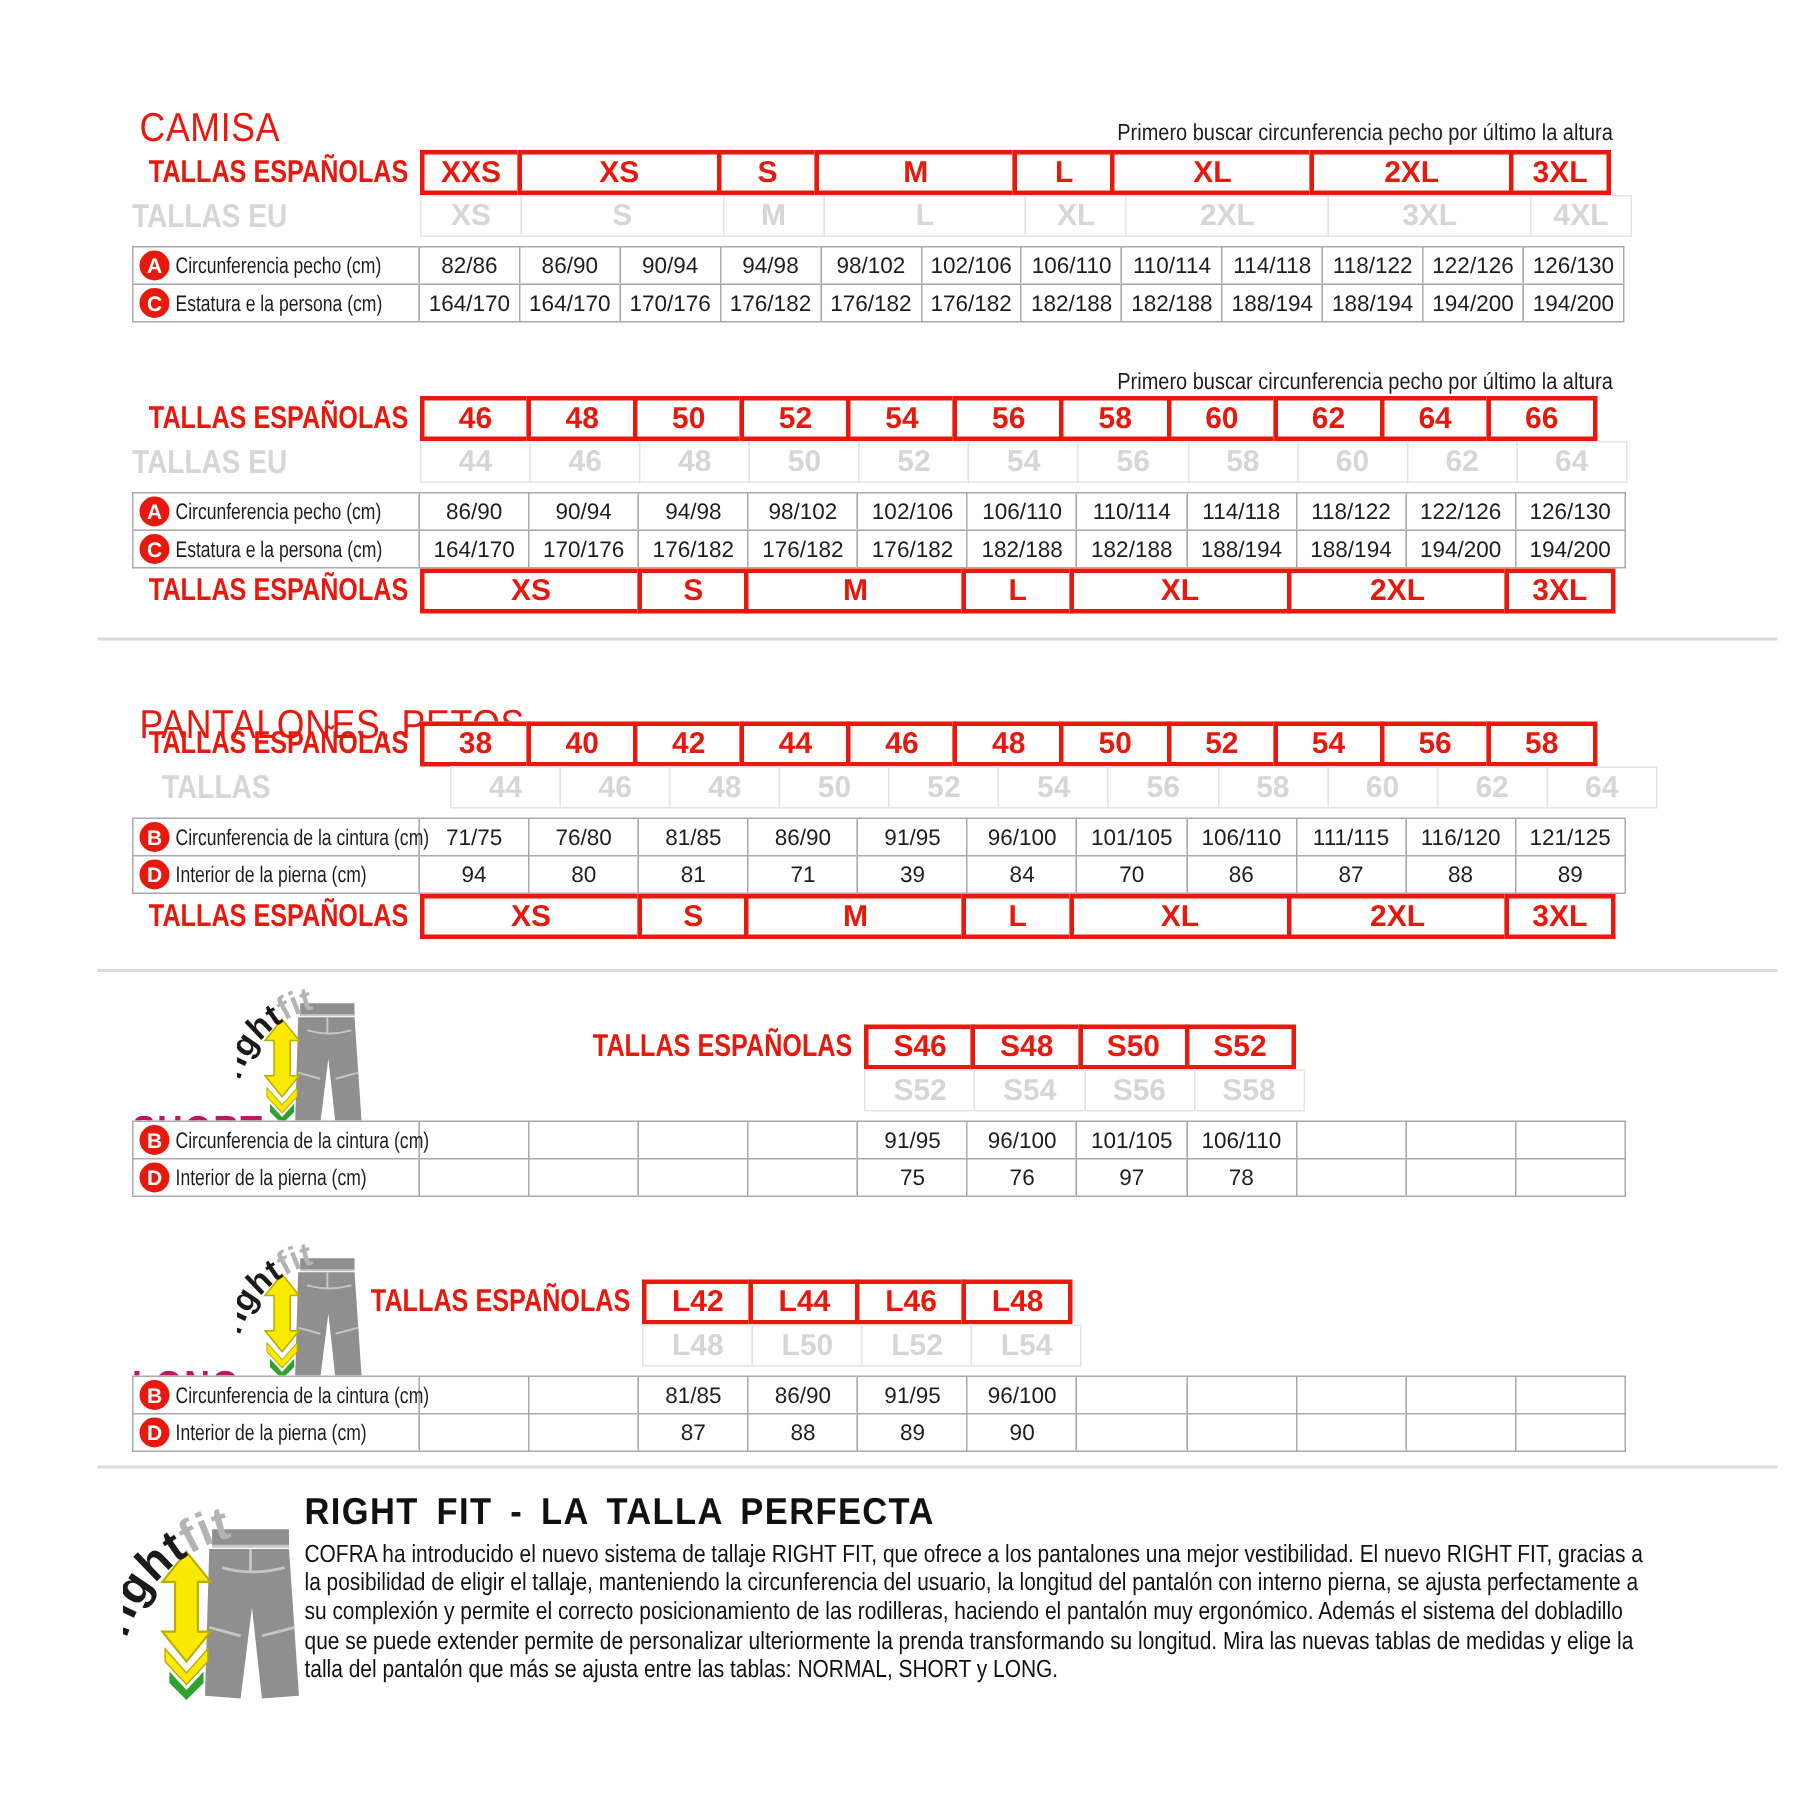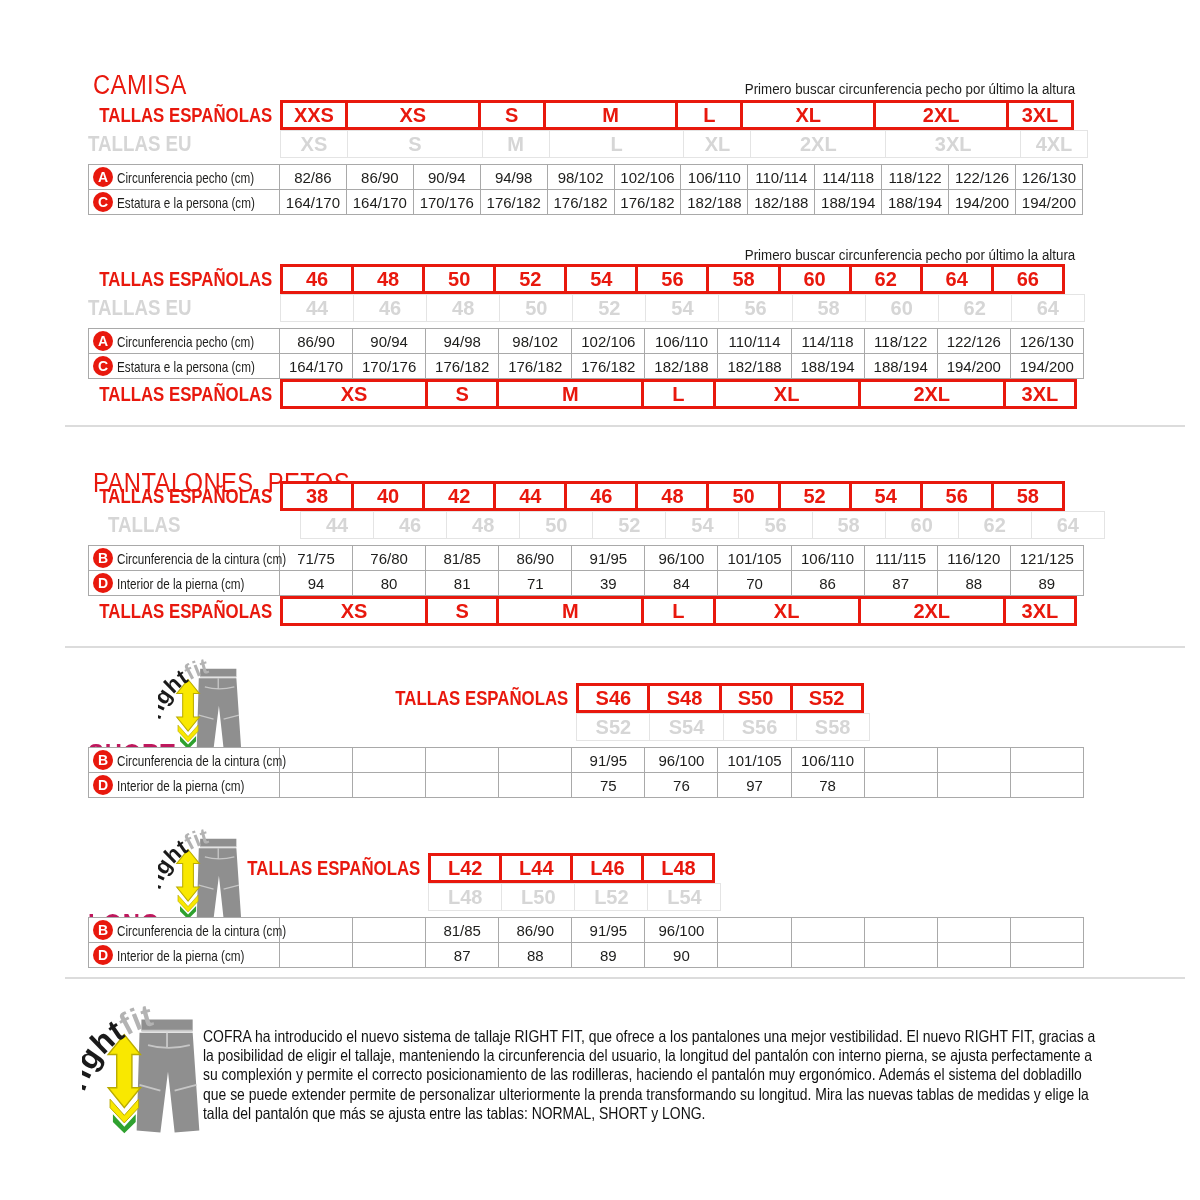--- a/index.html
+++ b/index.html
@@ -453,15 +453,16 @@
           <path fill="#8f8f8f" d="M62,45 L116,45 L123,148 L97,150 L90,86 L82,150 L57,148 L60,45 Z"></path>
           <path fill="none" stroke="#c6c6c6" stroke-width="2" d="M62,43 h54 M69,58 Q90,64 113,58 M60,100 L82,106 M97,106 L120,100 M89,45 L89,60"></path>
         </g>
         <g>
           <path fill="#f9e800" stroke="#b9ab00" stroke-width="1.5" d="M44,47 L61,68 L52,68 L52,103 L61,103 L44,124 L27,103 L36,103 L36,68 L27,68 Z"></path>
           <path fill="#f9e800" stroke="#b9ab00" stroke-width="1" d="M29,115 L44,132 L59,115 L59,124 L44,140 L29,124 Z"></path>
           <path fill="#2fa12f" d="M32,131 L44,144 L56,131 L56,139 L44,151 L32,139 Z"></path>
         </g>
         <text font-size="33" font-weight="bold" letter-spacing="0.5" font-family="Liberation Sans, sans-serif"><textPath href="#arcC"><tspan fill="#1a1a1a">right</tspan><tspan fill="#b3b3b3">fit</tspan></textPath></text>
       </svg></div>
+  <div class="rf-heading" style="left:203px;top:994px;"><span class="cond">RIGHT FIT - LA TALLA PERFECTA</span></div>
   <div class="rf-para" style="left:203px;top:1027px;">COFRA ha introducido el nuevo sistema de tallaje RIGHT FIT, que ofrece a los pantalones una mejor vestibilidad. El nuevo RIGHT FIT, gracias a la posibilidad de eligir el tallaje, manteniendo la circunferencia del usuario, la longitud del pantalón con interno pierna, se ajusta perfectamente a su complexión y permite el correcto posicionamiento de las rodilleras, haciendo el pantalón muy ergonómico. Además el sistema del dobladillo que se puede extender permite de personalizar ulteriormente la prenda transformando su longitud. Mira las nuevas tablas de medidas y elige la talla del pantalón que más se ajusta entre las tablas: NORMAL, SHORT y LONG.</div>
 
 </div>
 
 </body></html>

